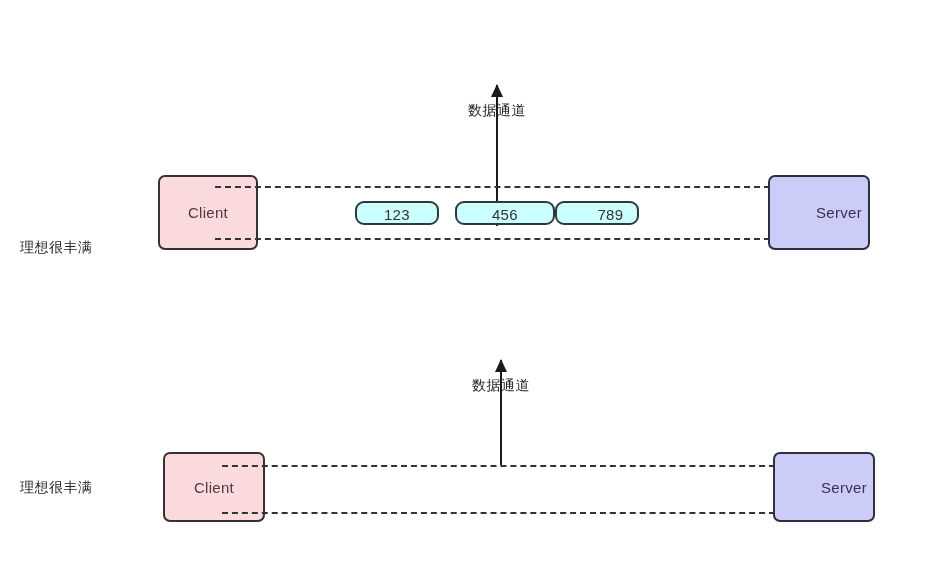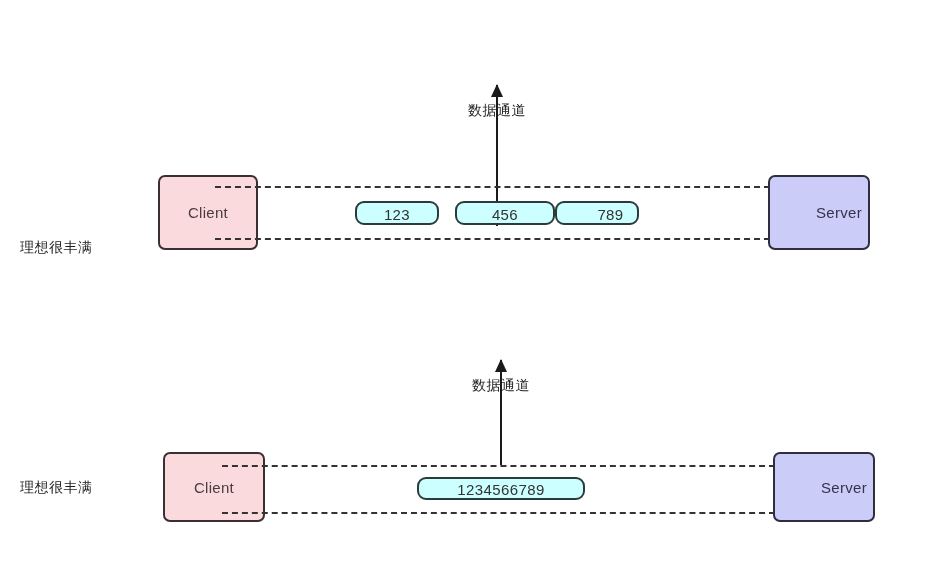--- a/index.html
+++ b/index.html
@@ -144,21 +144,18 @@
   <div class="row-label" style="left:20px; top:479px;">理想很丰满</div>
 
   <div class="node client" style="left:120px; top:452px; width:102px; height:70px;">
     <span>Client</span>
   </div>
 
   <div class="channel" style="left:222px; top:465px; width:553px;"></div>
 
   <div class="channel" style="left:222px; top:512px; width:553px;"></div>
 
-  <div class="packet" style="left:417px; top:477px; width:168px; height:23px;">
-    <span>1234566789</span>
-  </div>
 
   <div class="node server" style="left:773px; top:452px; width:102px; height:70px;">
     <span>Server</span>
   </div>
 
 </div>
 
 </body></html>

